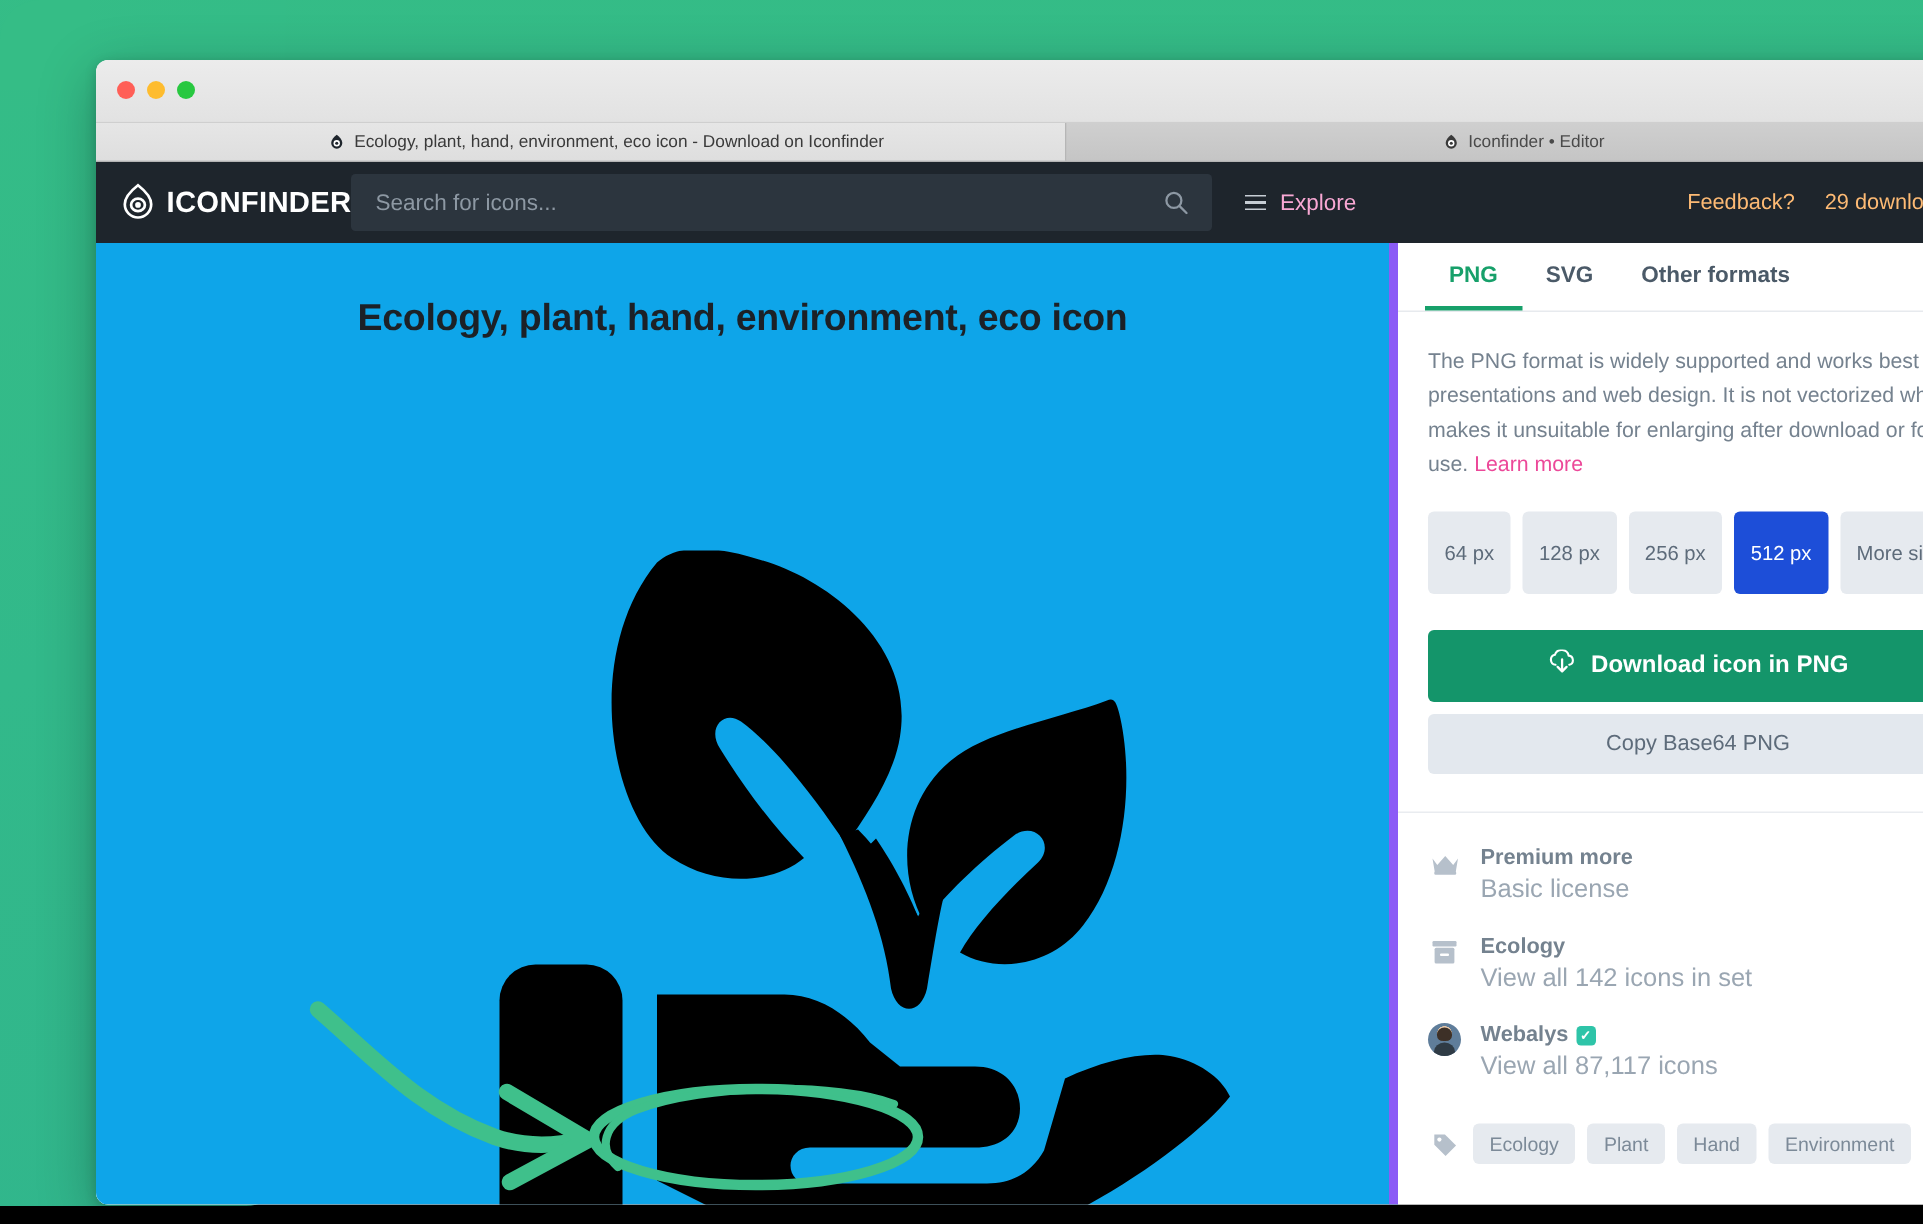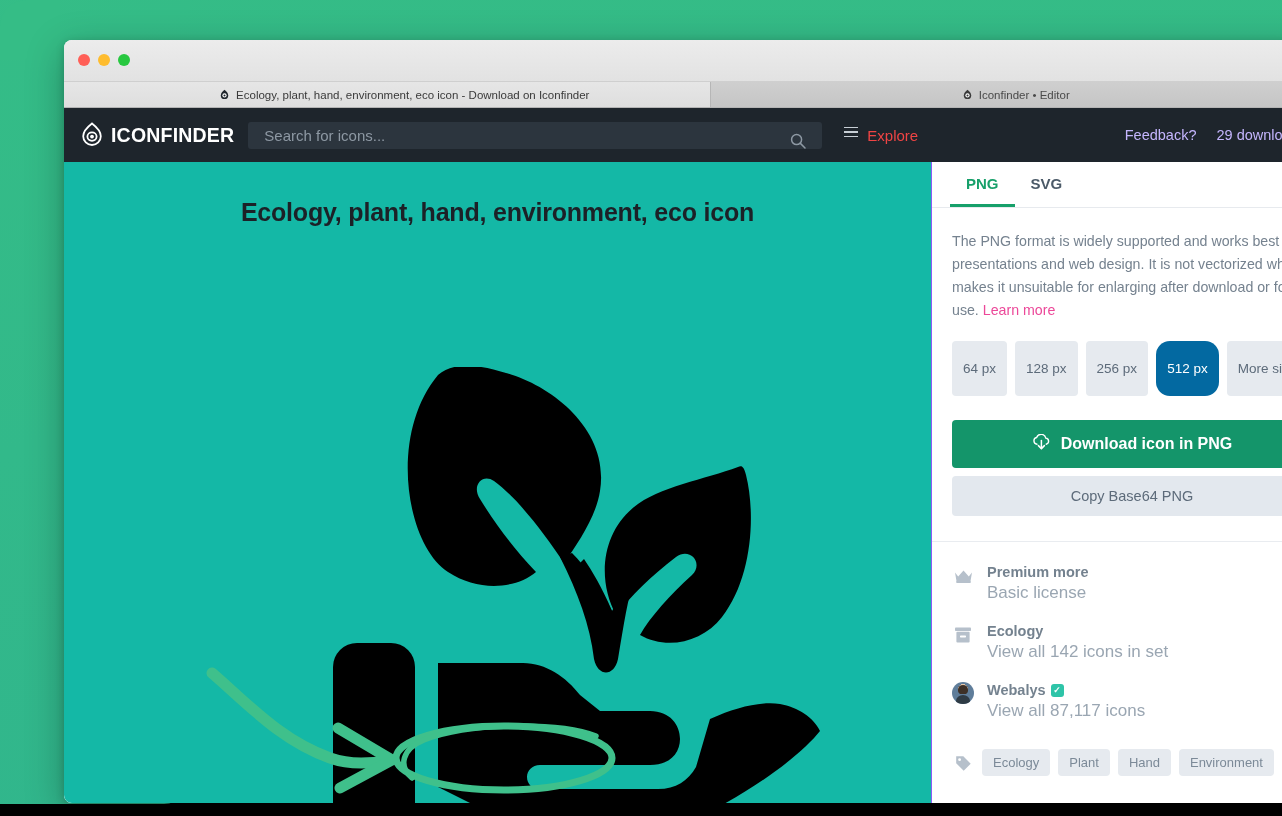--- a/index.html
+++ b/index.html
@@ -147,53 +147,53 @@
     background: #1e252c;
     display: flex;
     align-items: center;
     padding: 0 0 0 16px;
     position: relative;
   }
   #logo {
     display: flex;
     align-items: center;
     gap: 7px;
-    margin-right: 14px;
   }
   #logo-text {
     color: #fff;
     font-size: 19.5px;
     font-weight: bold;
     letter-spacing: 0.2px;
   }
   #search-box {
     position: relative;
     width: 574px;
-    height: 27px;
+    height: 38px;
     background: #2c353e;
     border-radius: 3px;
     display: flex;
     align-items: center;
     padding: 0 16px;
   }
   #search-placeholder {
     color: #8d98a3;
     font-size: 15px;
   }
   #search-icon {
     position: absolute;
     right: 16px;
     top: 11px;
     color: #8d98a3;
   }
   #explore-link {
     display: flex;
+    align-items: center;
     gap: 9px;
     margin-left: 22px;
-    color: #ef4444;
+    color: #f9a8d4;
     font-size: 15px;
     white-space: nowrap;
   }
   #hamburger-icon {
     display: inline-flex;
     flex-direction: column;
     gap: 3px;
   }
   #hamburger-icon span {
     display: block;
@@ -203,39 +203,39 @@
   }
   #header-right {
     margin-left: auto;
     display: flex;
     align-items: center;
     gap: 20px;
     padding-right: 16px;
     white-space: nowrap;
   }
   #header-right a {
-    color: #c4b5fd;
+    color: #fdba74;
     font-size: 14.5px;
     text-decoration: none;
   }
 
   
   #content {
     display: flex;
     height: 641px;
     background: #fff;
   }
 
   
   #preview-col {
     width: 868px;
     flex: 0 0 868px;
     position: relative;
-    background: #14b8a6;
-    border-right: 1px solid #8b5cf6;
+    background: #0ea5e9;
+    border-right: 6px solid #8b5cf6;
   }
   #icon-title {
     text-align: center;
     font-size: 25px;
     font-weight: bold;
     color: #1c2127;
     margin-top: 36px;
     letter-spacing: -0.2px;
   }
   #icon-preview {
@@ -305,23 +305,22 @@
     white-space: nowrap;
   }
   .size-chip {
     background: #e6eaef;
     color: #5d6b7a;
     font-size: 13.5px;
     padding: 20px 11px;
     border-radius: 4px;
   }
   .size-chip.selected {
-    background: #0369a1;
+    background: #1d4ed8;
     color: #ffffff;
-    border-radius: 14px;
   }
 
   #download-area {
     padding: 24px 0 0 20px;
   }
   #download-btn {
     height: 48px;
     width: 360px;
     background: #14956a;
     border-radius: 4px;
@@ -562,20 +561,23 @@
       </div>
 
       <div id="sidebar">
 
         <div id="format-tabs">
           <div class="format-tab active">
             <span>PNG</span>
           </div>
           <div class="format-tab">
             <span>SVG</span>
+          </div>
+          <div class="format-tab">
+            <span>Other formats</span>
           </div>
         </div>
 
         <div id="format-desc">
           <span>The PNG format is widely supported and works best with presentations and web design. It is not vectorized which makes it unsuitable for enlarging after download or for print use. </span><a href="#">Learn more</a>
         </div>
 
         <div id="size-row">
           <div class="size-chip">64 px</div>
           <div class="size-chip">128 px</div>

